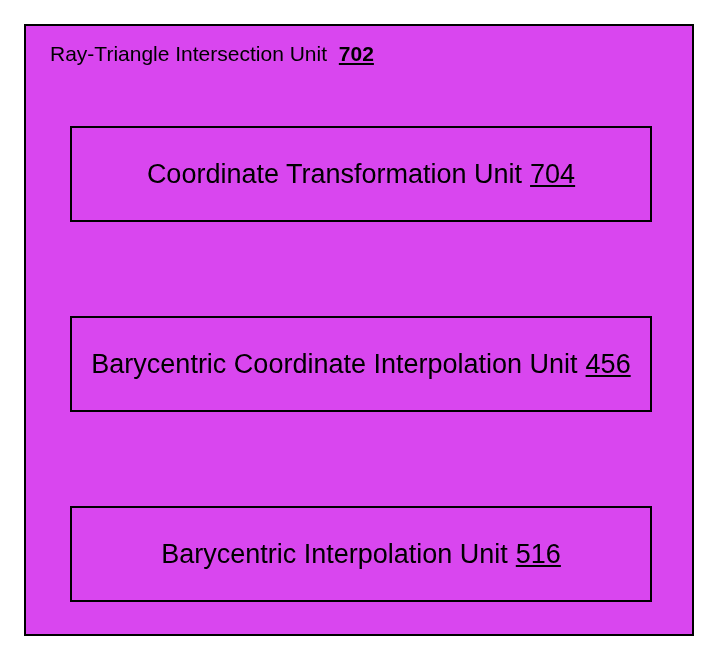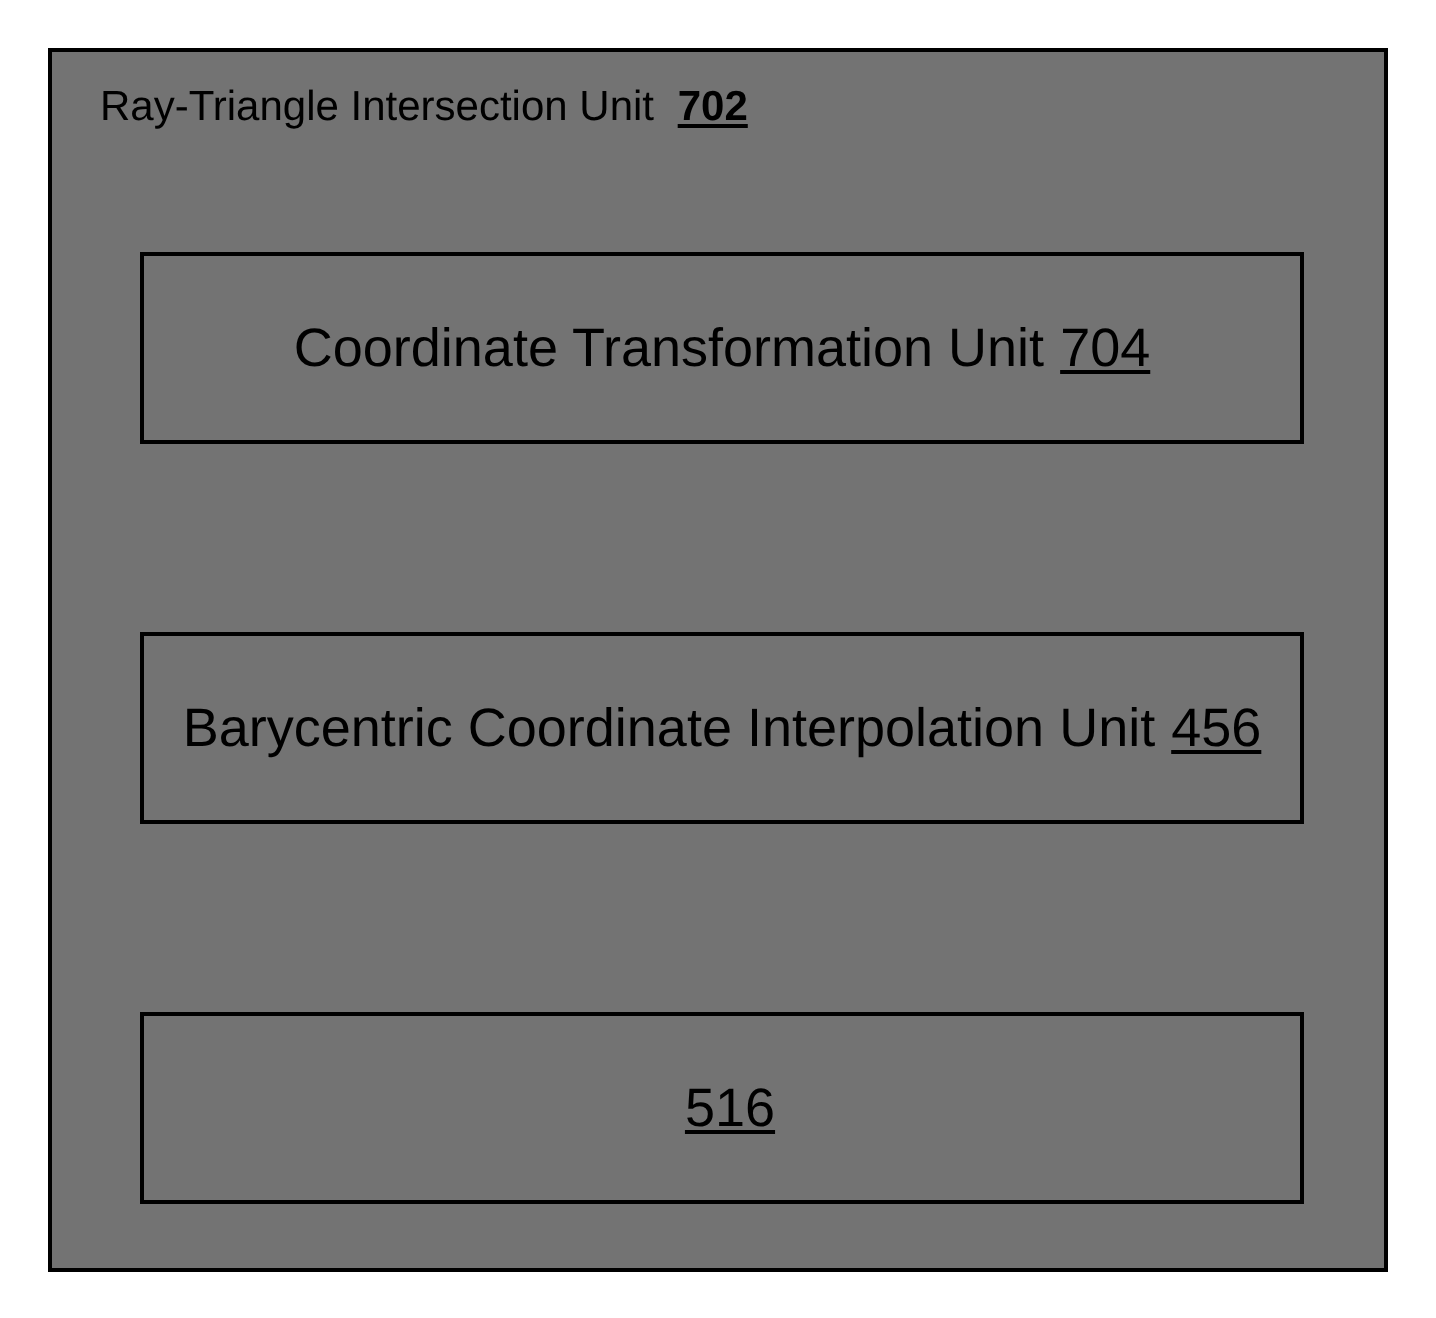--- a/index.html
+++ b/index.html
@@ -14,21 +14,21 @@
     font-family: Arial, Helvetica, sans-serif;
     position: relative;
   }
   .outer-box {
     position: absolute;
     left: 24px;
     top: 24px;
     width: 670px;
     height: 612px;
     border: 2px solid #000;
-    background: #737373;
+    background: #d946ef;
   }
   .outer-title {
     position: absolute;
     left: 24px;
     top: 16px;
     font-size: 21px;
     color: #000;
   }
   .outer-title .ref {
     font-weight: bold;
@@ -72,15 +72,16 @@
     <span class="label-text">Coordinate Transformation Unit</span>
     <span class="ref">704</span>
   </div>
 
   <div class="inner-box box2">
     <span class="label-text">Barycentric Coordinate Interpolation Unit</span>
     <span class="ref">456</span>
   </div>
 
   <div class="inner-box box3">
+    <span class="label-text">Barycentric Interpolation Unit</span>
     <span class="ref">516</span>
   </div>
 </div>
 
 </body></html>

